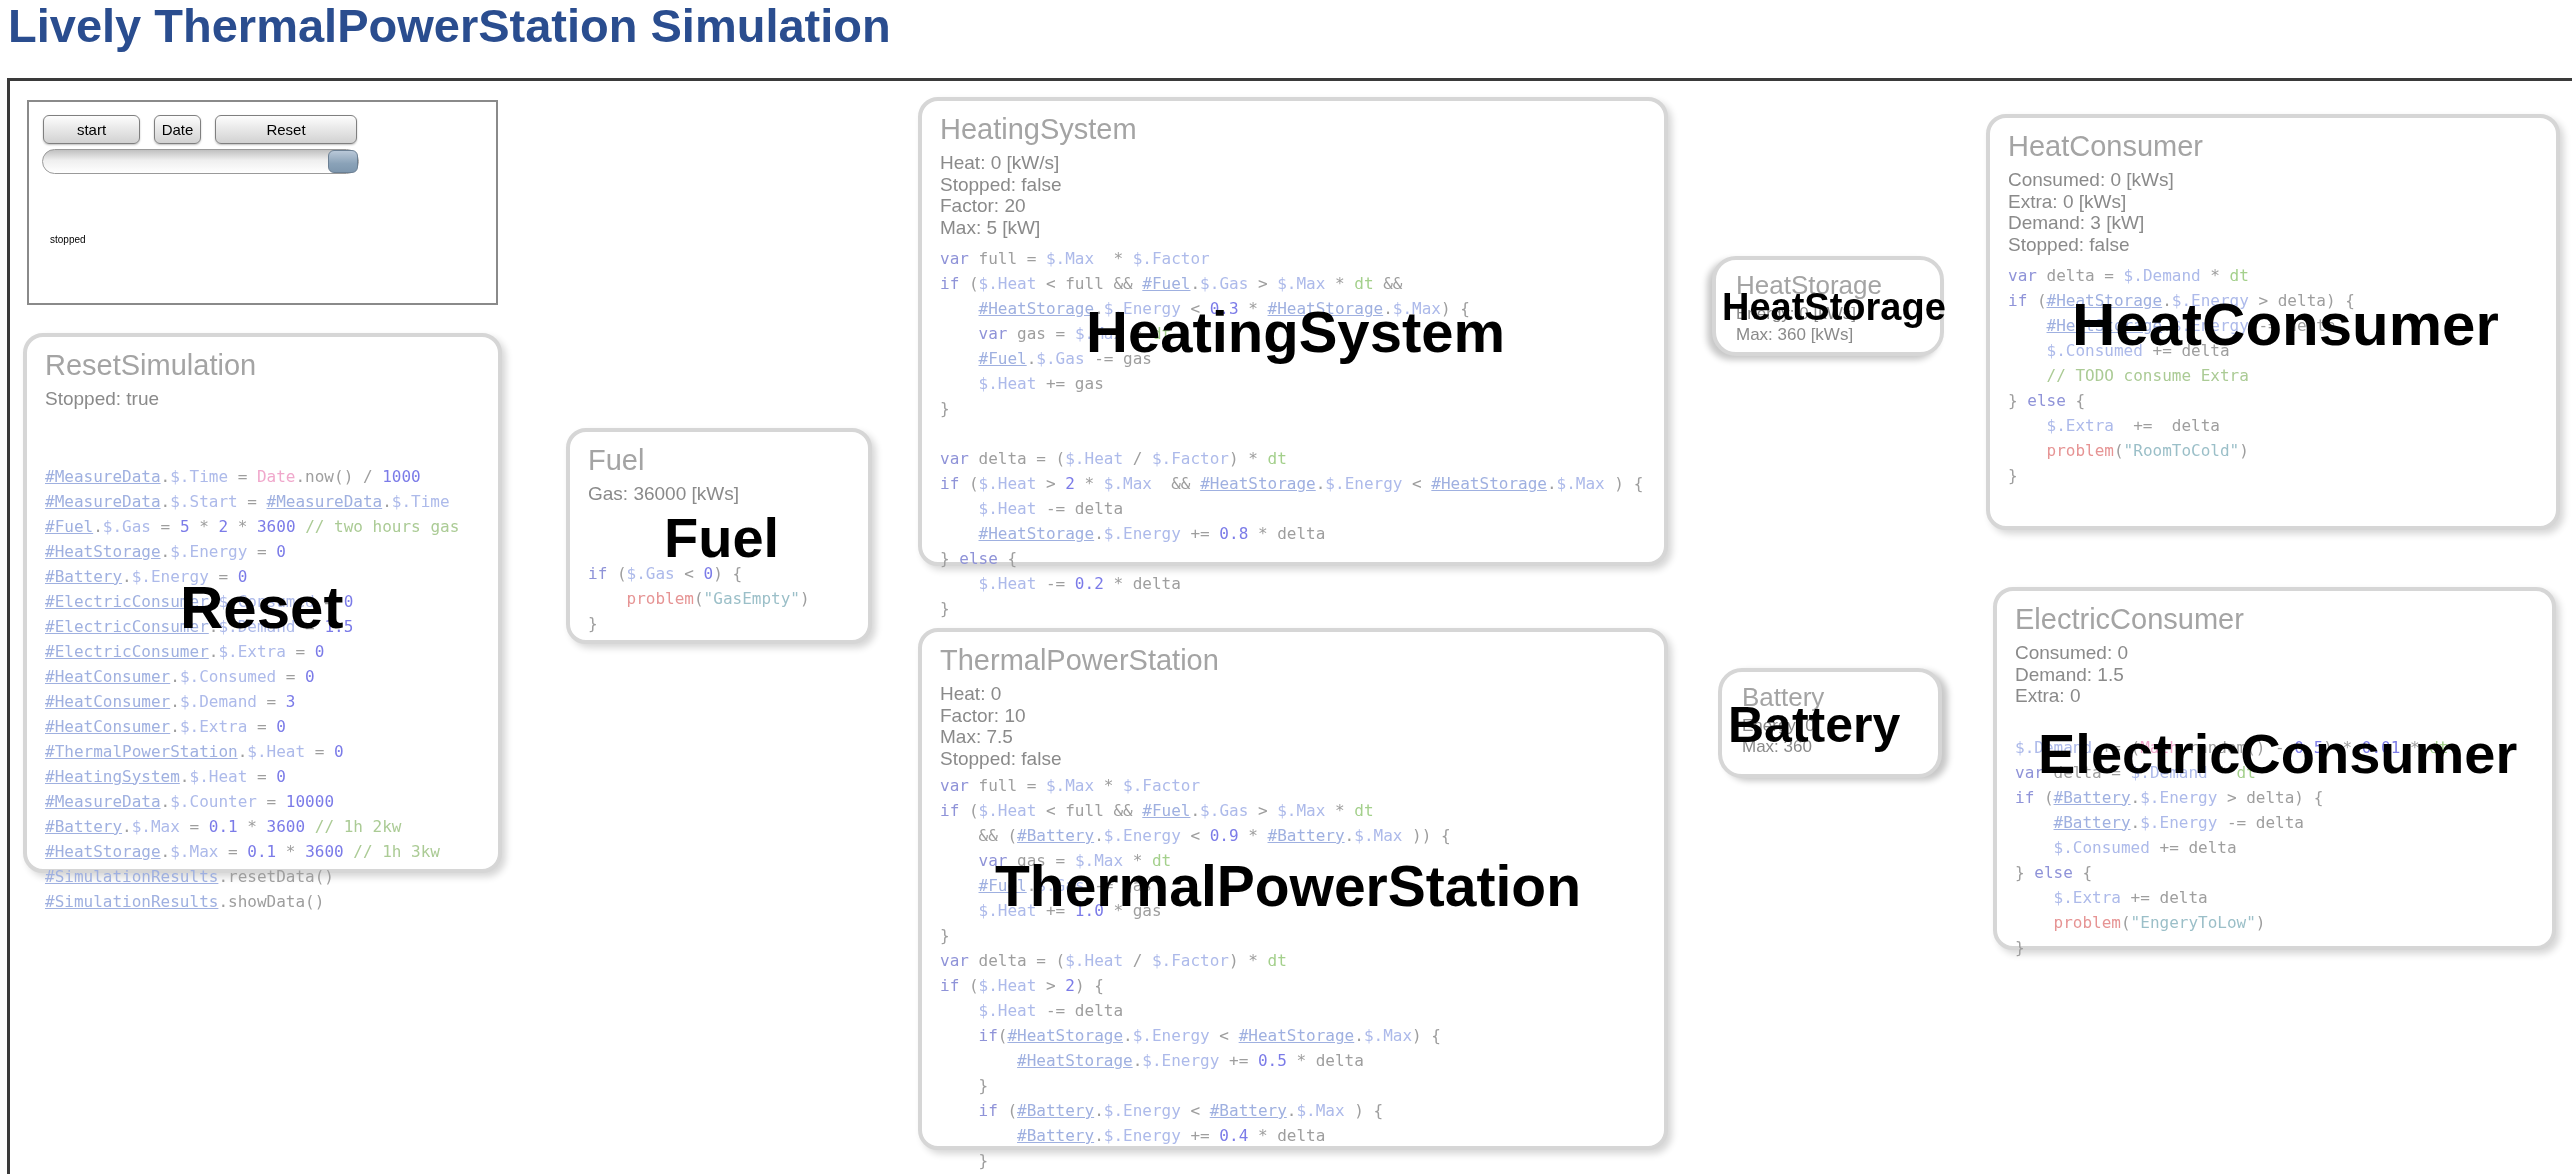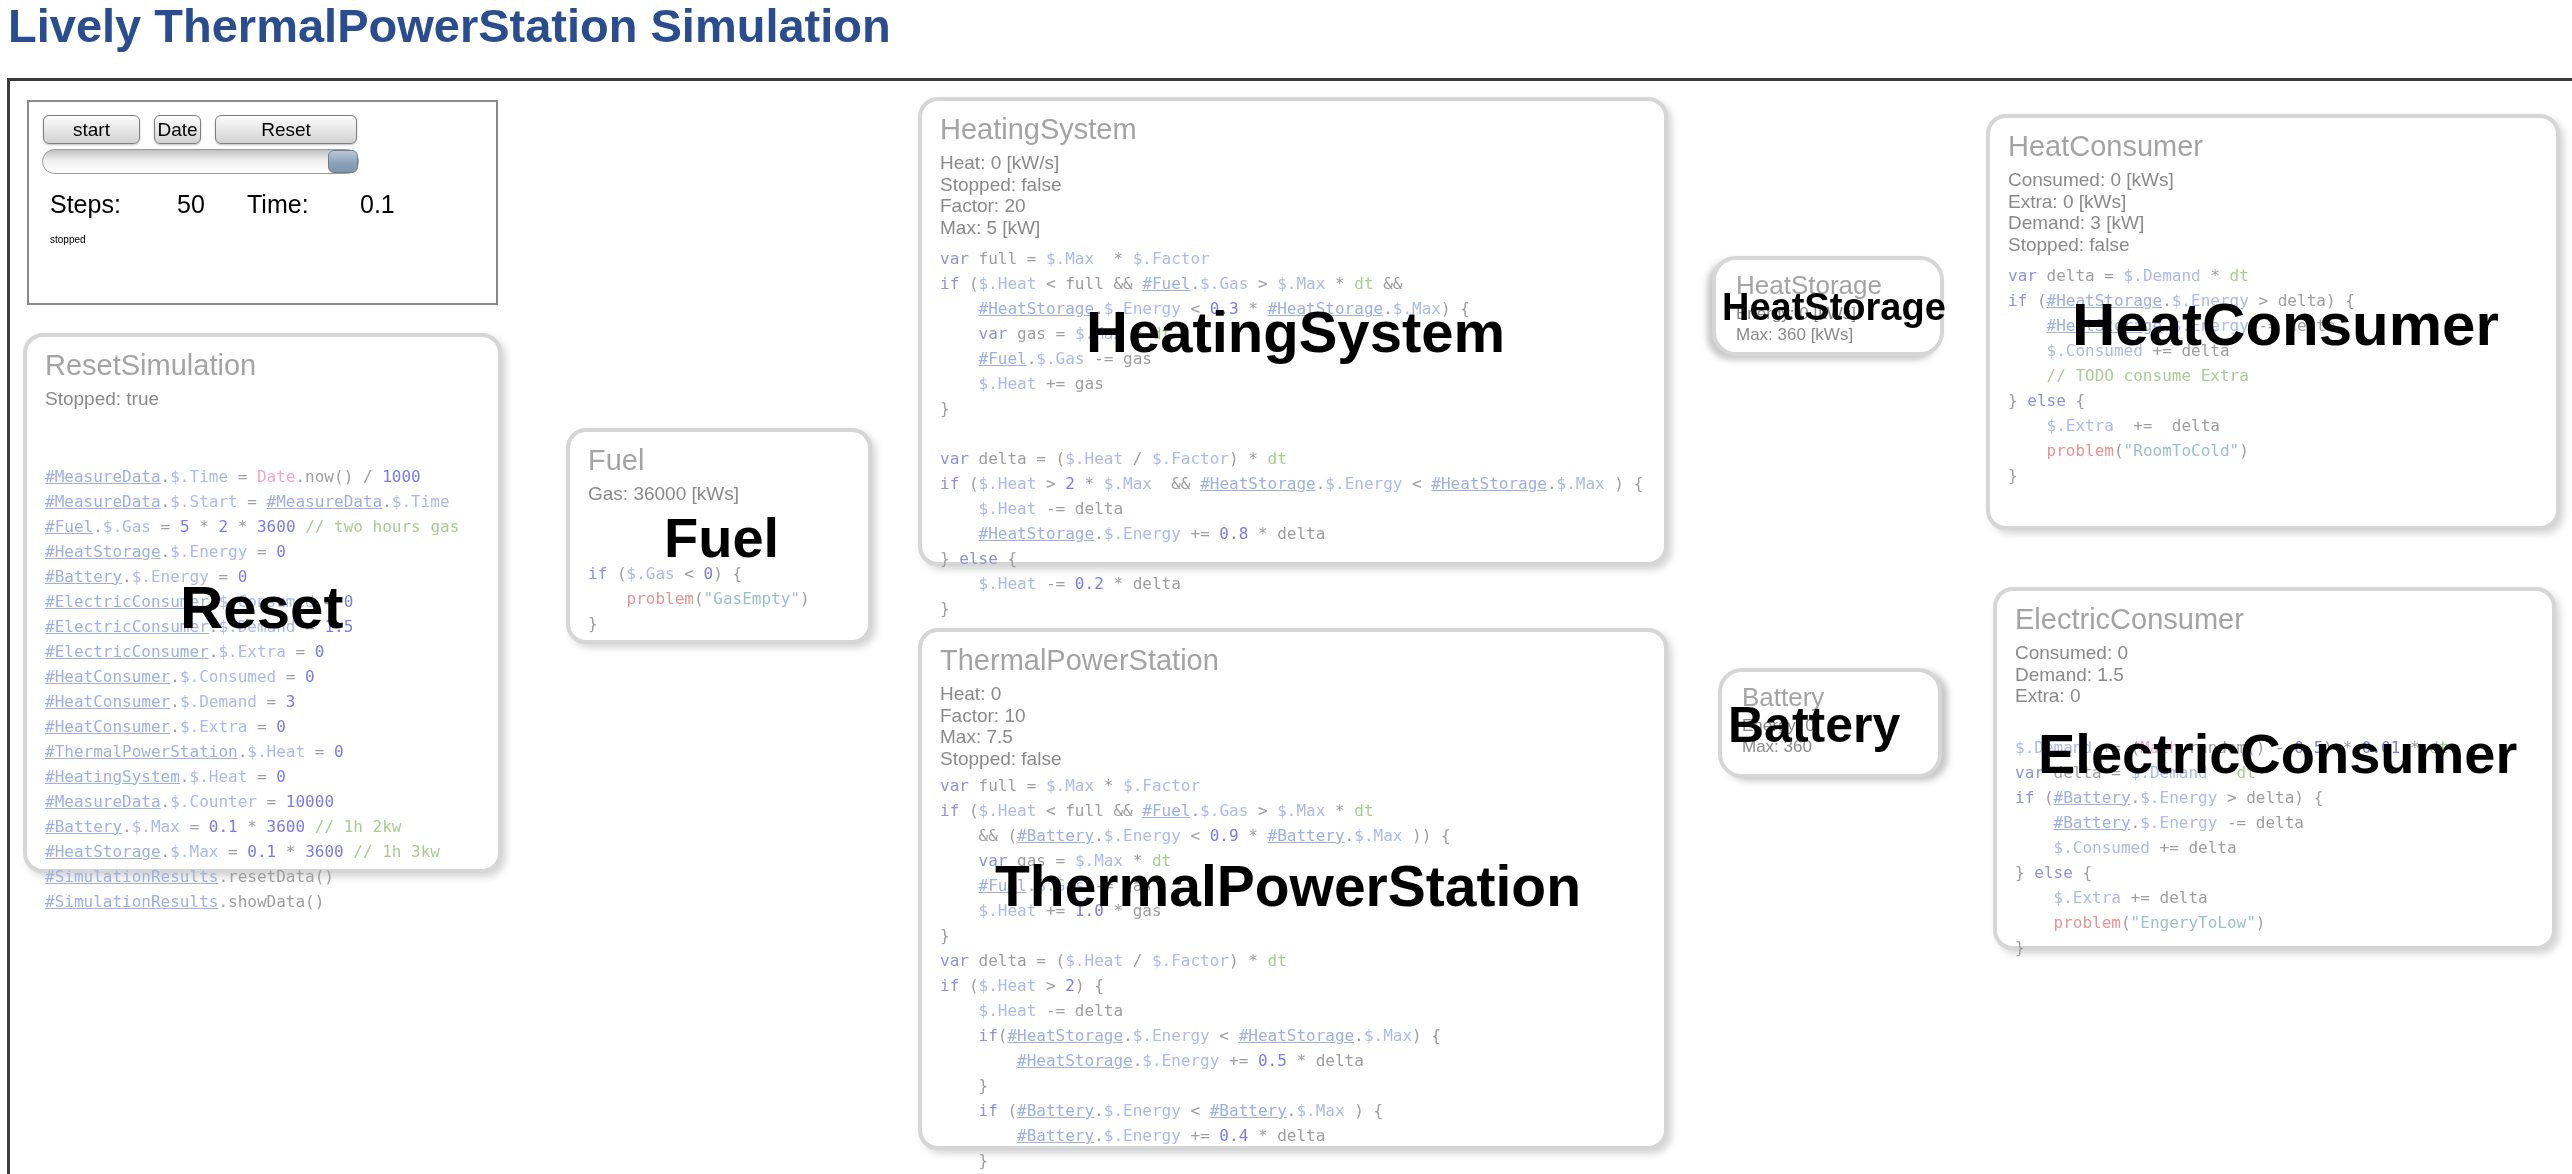--- a/index.html
+++ b/index.html
@@ -18,21 +18,21 @@
   
   .control-panel{
     position:absolute;left:27px;top:100px;width:471px;height:205px;
     background:#fff;border:2px solid #8a8a8a;box-sizing:border-box;
   }
   .btn{
     position:absolute;top:13px;height:29px;box-sizing:border-box;
     border:1px solid #7f7f7f;border-radius:6px;
     background:linear-gradient(to bottom,#fdfdfd 0%,#e9e9e9 45%,#d2d2d2 100%);
     box-shadow:0 1px 2px rgba(0,0,0,0.25);
-    font-size:19px;color:#000;text-align:center;line-height:27px;
+    font-size:15px;color:#000;text-align:center;line-height:27px;
     font-family:"Liberation Sans",sans-serif;padding:0;cursor:pointer;
   }
   .btn-start{left:14px;width:97px;}
   .btn-step{left:125px;width:47px;}
   .btn-reset{left:186px;width:142px;}
   .slider-track{
     position:absolute;left:13px;top:47px;width:317px;height:25px;box-sizing:border-box;
     border:1px solid #9a9a9a;border-radius:14px;
     background:linear-gradient(to bottom,#c0c0c0 0%,#efefef 45%,#ffffff 100%);
   }
@@ -110,26 +110,20 @@
 <div class="page-title">Lively ThermalPowerStation Simulation</div>
 
 <div class="world-frame"></div>
 
 <div class="control-panel">
   <button class="btn btn-start">start</button>
   <button class="btn btn-step">Date</button>
   <button class="btn btn-reset">Reset</button>
   <div class="slider-track">
     <div class="slider-knob" style="left: calc(100% - 30px);"></div>
-  </div>
-  <div class="steps-row">
-    <span class="lbl steps-label">Steps:</span>
-    <span class="val steps-value">50</span>
-    <span class="lbl time-label">Time:</span>
-    <span class="val time-value">0.1</span>
   </div>
   <div class="status-text">stopped</div>
 </div>
 
 <div class="panel" id="panel-reset">
   <div class="panel-title">ResetSimulation</div>
   <div class="panel-stats">Stopped: true</div>
   <pre class="panel-code"><span class="tk-ref">#MeasureData</span>.<span class="tk-prop">$.Time</span> = <span class="tk-obj">Date</span>.now() / <span class="tk-num">1000</span>
 <span class="tk-ref">#MeasureData</span>.<span class="tk-prop">$.Start</span> = <span class="tk-ref">#MeasureData</span>.<span class="tk-prop">$.Time</span>
 <span class="tk-ref">#Fuel</span>.<span class="tk-prop">$.Gas</span> = <span class="tk-num">5</span> * <span class="tk-num">2</span> * <span class="tk-num">3600</span> <span class="tk-com">// two hours gas</span>

